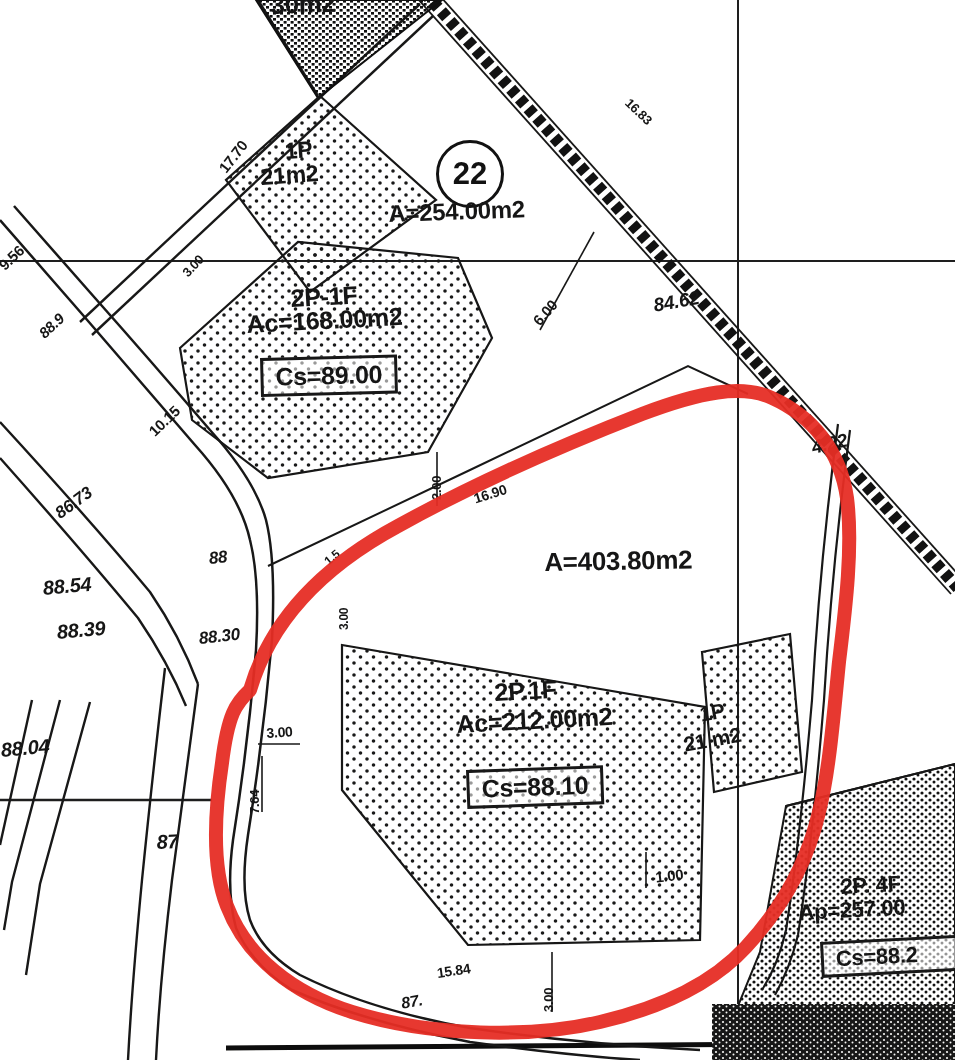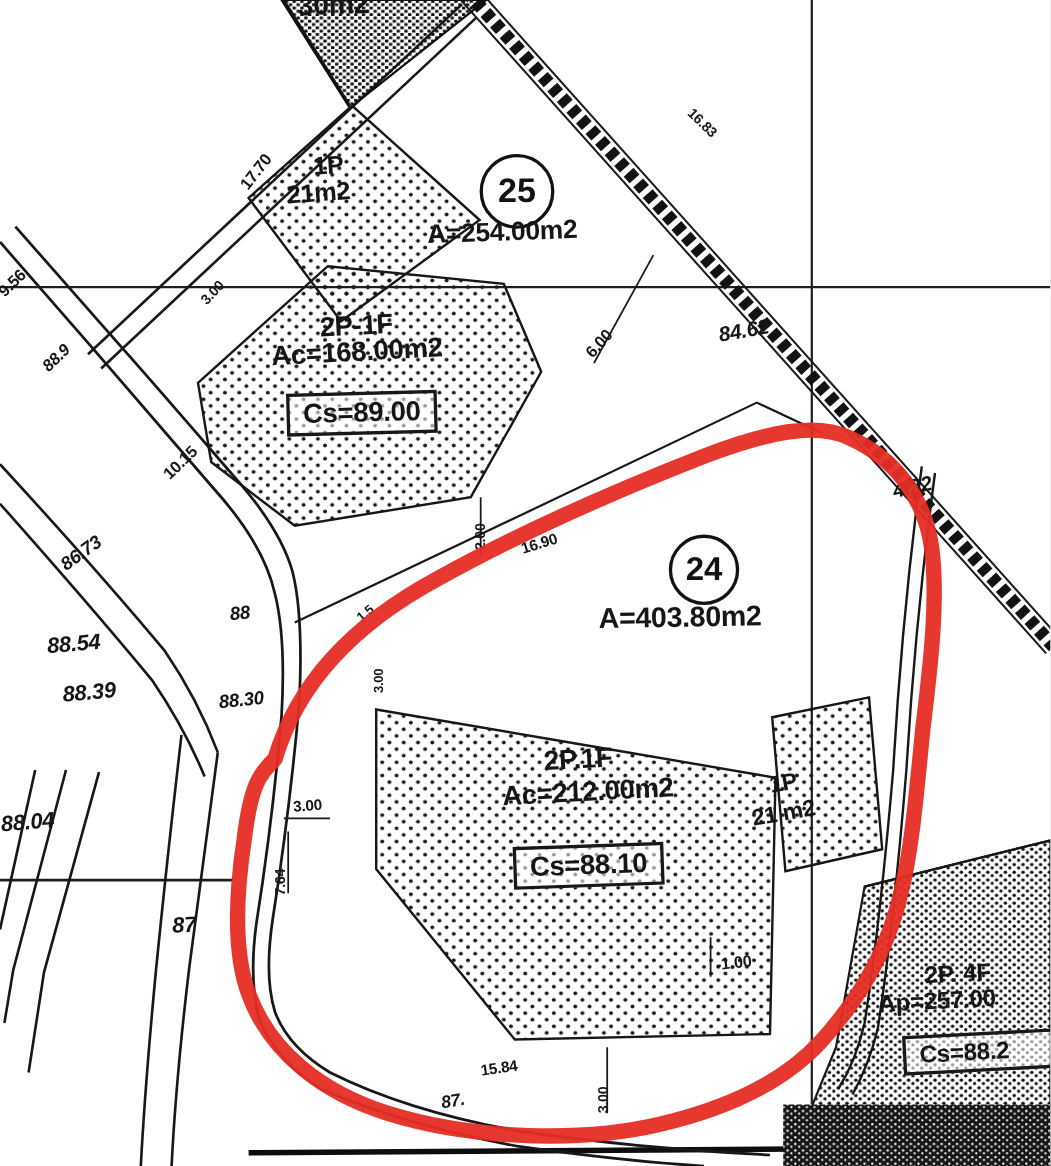--- a/index.html
+++ b/index.html
@@ -104,35 +104,34 @@
       <line x1="646" y1="852" x2="646" y2="888"></line>
       <line x1="552" y1="952" x2="552" y2="1012"></line>
       <line x1="262" y1="756" x2="262" y2="812"></line>
     </g>
   </svg>
 
   <div class="lbl" style="left:270px;top:-8px;font-size:26px;transform:rotate(-2deg)">30m2</div>
   <div class="lbl" style="left:216px;top:166px;font-size:15px;transform:rotate(-52deg)">17.70</div>
   <div class="lbl" style="left:284px;top:140px;font-size:23px;transform:rotate(-4deg)">1P</div>
   <div class="lbl" style="left:260px;top:166px;font-size:23px;transform:rotate(-4deg)">21m2</div>
-  <div class="pnum" style="left:436px;top:140px;width:62px;height:62px;font-size:31px">25</div>
+  <div class="pnum" style="left:436px;top:140px;width:62px;height:62px;font-size:31px">22</div>
   <div class="lbl" style="left:388px;top:202px;font-size:24px;transform:rotate(-2deg)">A=254.00m2</div>
   <div class="lbl" style="left:-4px;top:262px;font-size:15px;transform:rotate(-44deg)">9.56</div>
   <div class="lbl it" style="left:36px;top:330px;font-size:15px;transform:rotate(-44deg)">88.9</div>
   <div class="lbl" style="left:180px;top:270px;font-size:13px;transform:rotate(-46deg)">3.00</div>
   <div class="lbl" style="left:290px;top:286px;font-size:25px;transform:rotate(-3deg)">2P-1F</div>
   <div class="lbl" style="left:246px;top:312px;font-size:25px;transform:rotate(-3deg)">Ac=168.00m2</div>
   <div class="lbl box" style="left:260px;top:358px;font-size:25px;transform:rotate(-1.5deg)">Cs=89.00</div>
   <div class="lbl" style="left:146px;top:428px;font-size:15px;transform:rotate(-44deg)">10.15</div>
   <div class="lbl it" style="left:52px;top:508px;font-size:17px;transform:rotate(-36deg)">86.73</div>
   <div class="lbl" style="left:530px;top:318px;font-size:15px;transform:rotate(-48deg)">6.00</div>
   <div class="lbl" style="left:632px;top:96px;font-size:13px;transform:rotate(44deg)">16.83</div>
   <div class="lbl it" style="left:652px;top:296px;font-size:19px;transform:rotate(-10deg)">84.62</div>
   <div class="lbl it" style="left:810px;top:438px;font-size:19px;transform:rotate(-12deg)">4.22</div>
-  <div class="pnum" style="left:608px;top:486px;width:58px;height:58px;font-size:30px">24</div>
   <div class="lbl" style="left:544px;top:549px;font-size:26px;transform:rotate(-1deg)">A=403.80m2</div>
   <div class="lbl" style="left:472px;top:492px;font-size:14px;transform:rotate(-17deg)">16.90</div>
   <div class="lbl" style="left:430px;top:500px;font-size:13px;transform:rotate(-90deg)">2.00</div>
   <div class="lbl" style="left:322px;top:558px;font-size:12px;transform:rotate(-40deg)">1.5</div>
   <div class="lbl" style="left:338px;top:630px;font-size:12px;transform:rotate(-90deg)">3.00</div>
   <div class="lbl it" style="left:208px;top:550px;font-size:17px;transform:rotate(-6deg)">88</div>
   <div class="lbl it" style="left:198px;top:630px;font-size:17px;transform:rotate(-6deg)">88.30</div>
   <div class="lbl it" style="left:42px;top:578px;font-size:20px;transform:rotate(-5deg)">88.54</div>
   <div class="lbl it" style="left:56px;top:622px;font-size:20px;transform:rotate(-5deg)">88.39</div>
   <div class="lbl it" style="left:0px;top:740px;font-size:20px;transform:rotate(-5deg)">88.04</div>

